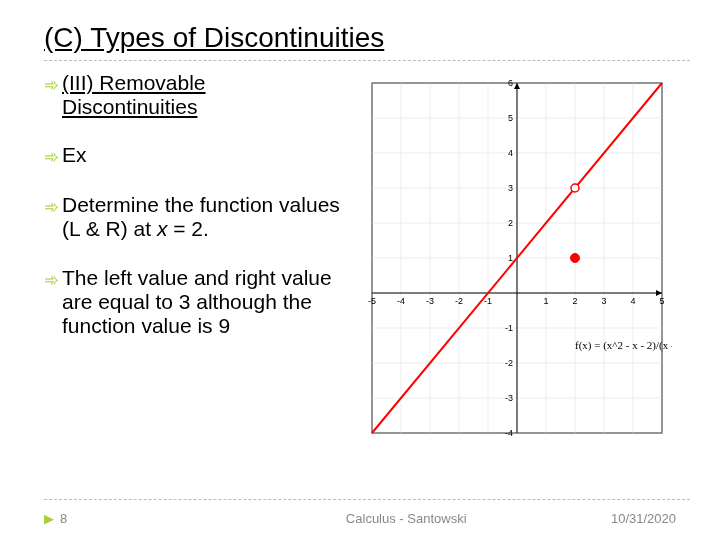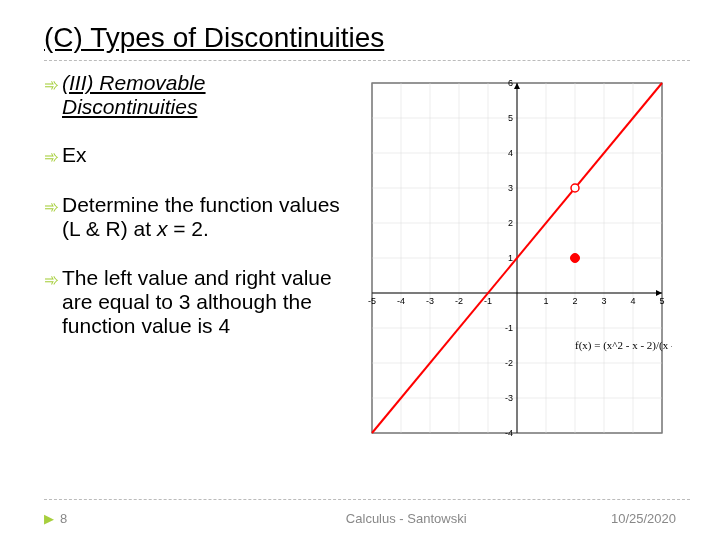--- a/index.html
+++ b/index.html
@@ -53,21 +53,20 @@
     font-size: 18px;
     line-height: 24px;
     padding-top: 2px;
   }
   .bullet-text {
     font-size: 21px;
     line-height: 1.15;
     flex: 1;
   }
   .subtitle {
-    font-style: italic;
     text-decoration: underline;
   }
   .ex-row { display: flex; align-items: center; gap: 0; }
   .pict-box {
     font-family: Georgia, serif;
     font-weight: bold;
     color: #d02020;
     font-size: 10px;
     line-height: 1.1;
     text-align: center;
@@ -140,21 +139,21 @@
 
       <div class="bullet-item" style="margin-top:16px;">
         <span class="bullet-icon">➾</span>
         <span class="bullet-text">
           <span>Determine the function values (L &amp; R) at </span><span class="italic-x">x</span><span> = 2.</span>
         </span>
       </div>
 
       <div class="bullet-item" style="margin-top:16px;">
         <span class="bullet-icon">➾</span>
-        <span class="bullet-text">The left value and right value are equal to 3 although the function value is 4</span>
+        <span class="bullet-text">The left value and right value are equal to 3 although the function value is 9</span>
       </div>
 
     </div>
 
     <div class="right-col">
       <div class="chart">
         <svg id="chart-svg" width="320" height="380">
             <rect x="20" y="10" width="290" height="350" fill="none" stroke="#000" stroke-width="1"></rect>
             <line x1="20" y1="360" x2="20" y2="10" stroke="#d8d8d8" stroke-width="0.5"></line>
             <line x1="49" y1="360" x2="49" y2="10" stroke="#d8d8d8" stroke-width="0.5"></line>
@@ -209,15 +208,15 @@
           </svg>
       </div>
     </div>
   </div>
 
   <div class="footer-rule"></div>
   <div class="footer">
     <span class="page-arrow">▶</span>
     <span class="page-num">8</span>
     <span class="footer-center">Calculus - Santowski</span>
-    <span class="footer-right">10/25/2020</span>
+    <span class="footer-right">10/31/2020</span>
   </div>
 </div>
 
 </body></html>

